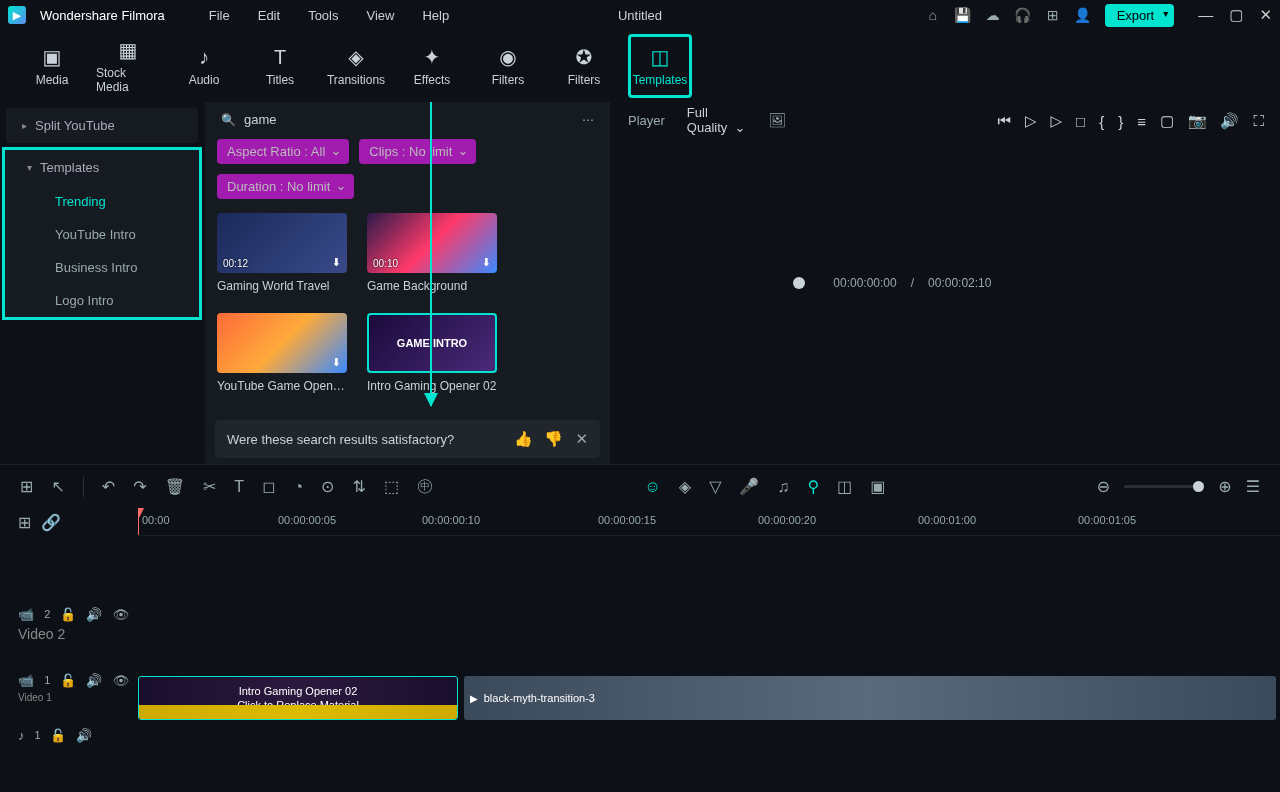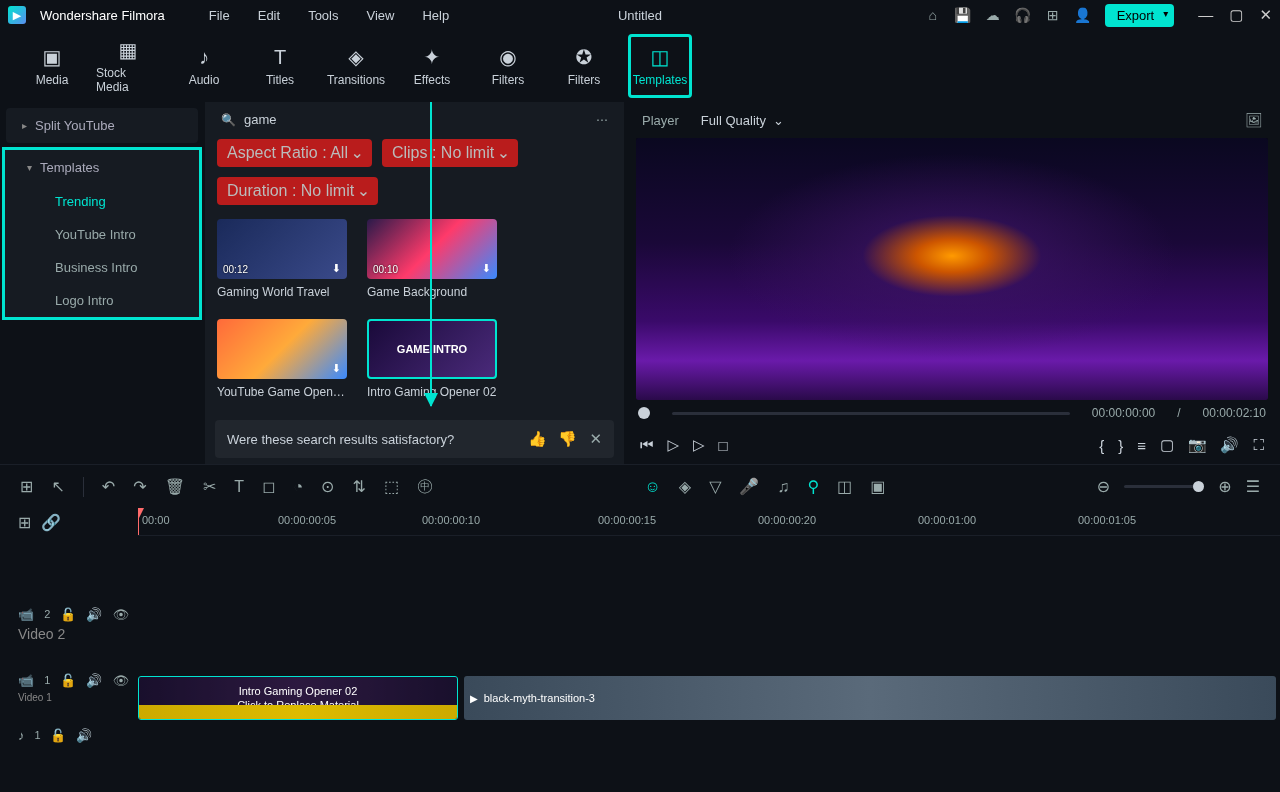--- a/index.html
+++ b/index.html
@@ -30,42 +30,42 @@
 .side-item.expand::before{content:"▸";font-size:10px;color:#888}
 .side-item.expanded::before{content:"▾";font-size:10px;color:#888}
 .side-sub{padding:9px 8px 9px 44px;cursor:pointer;font-size:13px;color:#9aa}
 .side-sub.active{color:#00e4d0}
 .content{flex:1;background:#161b22;padding:6px 10px 0;display:flex;flex-direction:column;border-left:1px solid #0d1117;max-width:420px}
 .search-row{display:flex;align-items:center;padding:4px 6px;gap:8px}
 .search-row .sico{color:#9aa}
 .search-input{background:transparent;border:none;color:#c9d1d9;font-size:13px;flex:1;outline:none}
 .more{color:#9aa;cursor:pointer}
 .filter-row{display:flex;gap:10px;flex-wrap:wrap;padding:8px 2px}
-.chip{background:#b91c1c;padding:5px 24px 5px 10px;border-radius:4px;font-size:16px;position:relative;cursor:pointer;color:#bbb}
+.chip{background:#a21caf;padding:5px 24px 5px 10px;border-radius:4px;font-size:13px;position:relative;cursor:pointer;color:#bbb}
 .chip::after{content:"⌄";position:absolute;right:8px;top:4px}
 .grid{display:flex;flex-wrap:wrap;gap:20px;padding:6px 2px;overflow:auto}
 .tile{width:130px}
 .thumb{width:130px;height:60px;background:#2a2f3a;border-radius:4px;position:relative;background-size:cover;background-position:center}
 .thumb.sel{border:2px solid #00e4d0}
 .thumb .dur{position:absolute;bottom:4px;left:6px;font-size:10px;color:#fff;text-shadow:0 0 2px #000}
 .thumb .dl{position:absolute;bottom:4px;right:6px;font-size:11px;color:#fff}
 .tile-name{font-size:12px;color:#c9d1d9;margin-top:6px;white-space:nowrap;overflow:hidden;text-overflow:ellipsis}
 .feedback{background:#21262d;padding:10px 12px;display:flex;align-items:center;gap:12px;border-radius:4px;margin-top:auto;margin-bottom:6px}
 .feedback .q{flex:1;font-size:13px}
 .feedback .b{cursor:pointer;color:#9aa;font-size:15px}
-.player-col{flex:1;background:#0d1117;display:flex;flex-direction:column;padding:0 12px}
+.player-col{flex:1;background:#0d1117;display:flex;flex-direction:row;padding:0 12px}
 .player-top{height:36px;display:flex;align-items:center;gap:18px;padding:0 6px}
 .player-top .lbl{font-size:13px;color:#9aa}
 .quality-select{background:transparent;font-size:13px;color:#c9d1d9;padding:4px 24px 4px 4px;position:relative;cursor:pointer}
 .quality-select::after{content:"⌄";position:absolute;right:6px}
 .snap-ico{margin-left:auto}
 .preview{flex:1;background:#000;border-radius:2px;display:flex;align-items:center;justify-content:center;position:relative;overflow:hidden}
 .preview-img{width:100%;height:100%;background:linear-gradient(180deg,#0a0820 0%,#1a0838 40%,#3a0a6a 70%,#6a1aaa 85%,#2a0a4a 100%);position:relative}
 .hallway{position:absolute;inset:0;background:radial-gradient(ellipse at 50% 45%,#ff9a00 0%,#cc5500 8%,rgba(60,20,100,.6) 20%,transparent 50%)}
-.progress{display:flex;align-items:center;gap:22px;padding:6px 2px}
+.progress{display:flex;align-items:center;gap:14px;padding:6px 2px}
 .ph{width:12px;height:12px;border-radius:50%;background:#c9d1d9}
 .pb{flex:1;height:3px;background:#2a2f3a;border-radius:2px}
 .tcode{font-size:12px;color:#9aa}
 .player-ctrls{height:38px;display:flex;align-items:center;gap:14px;padding:0 4px}
 .player-ctrls .pc{font-size:15px;color:#c9d1d9;cursor:pointer}
 .pc-right{margin-left:auto;display:flex;gap:14px;align-items:center}
 .timeline-tools{height:44px;display:flex;align-items:center;gap:18px;padding:0 20px;background:#0d1117;border-top:1px solid #1a1f28}
 .tt{font-size:16px;color:#9aa;cursor:pointer}
 .tt.green{color:#00e4d0}
 .tt-center{margin-left:auto;display:flex;gap:18px;align-items:center}

